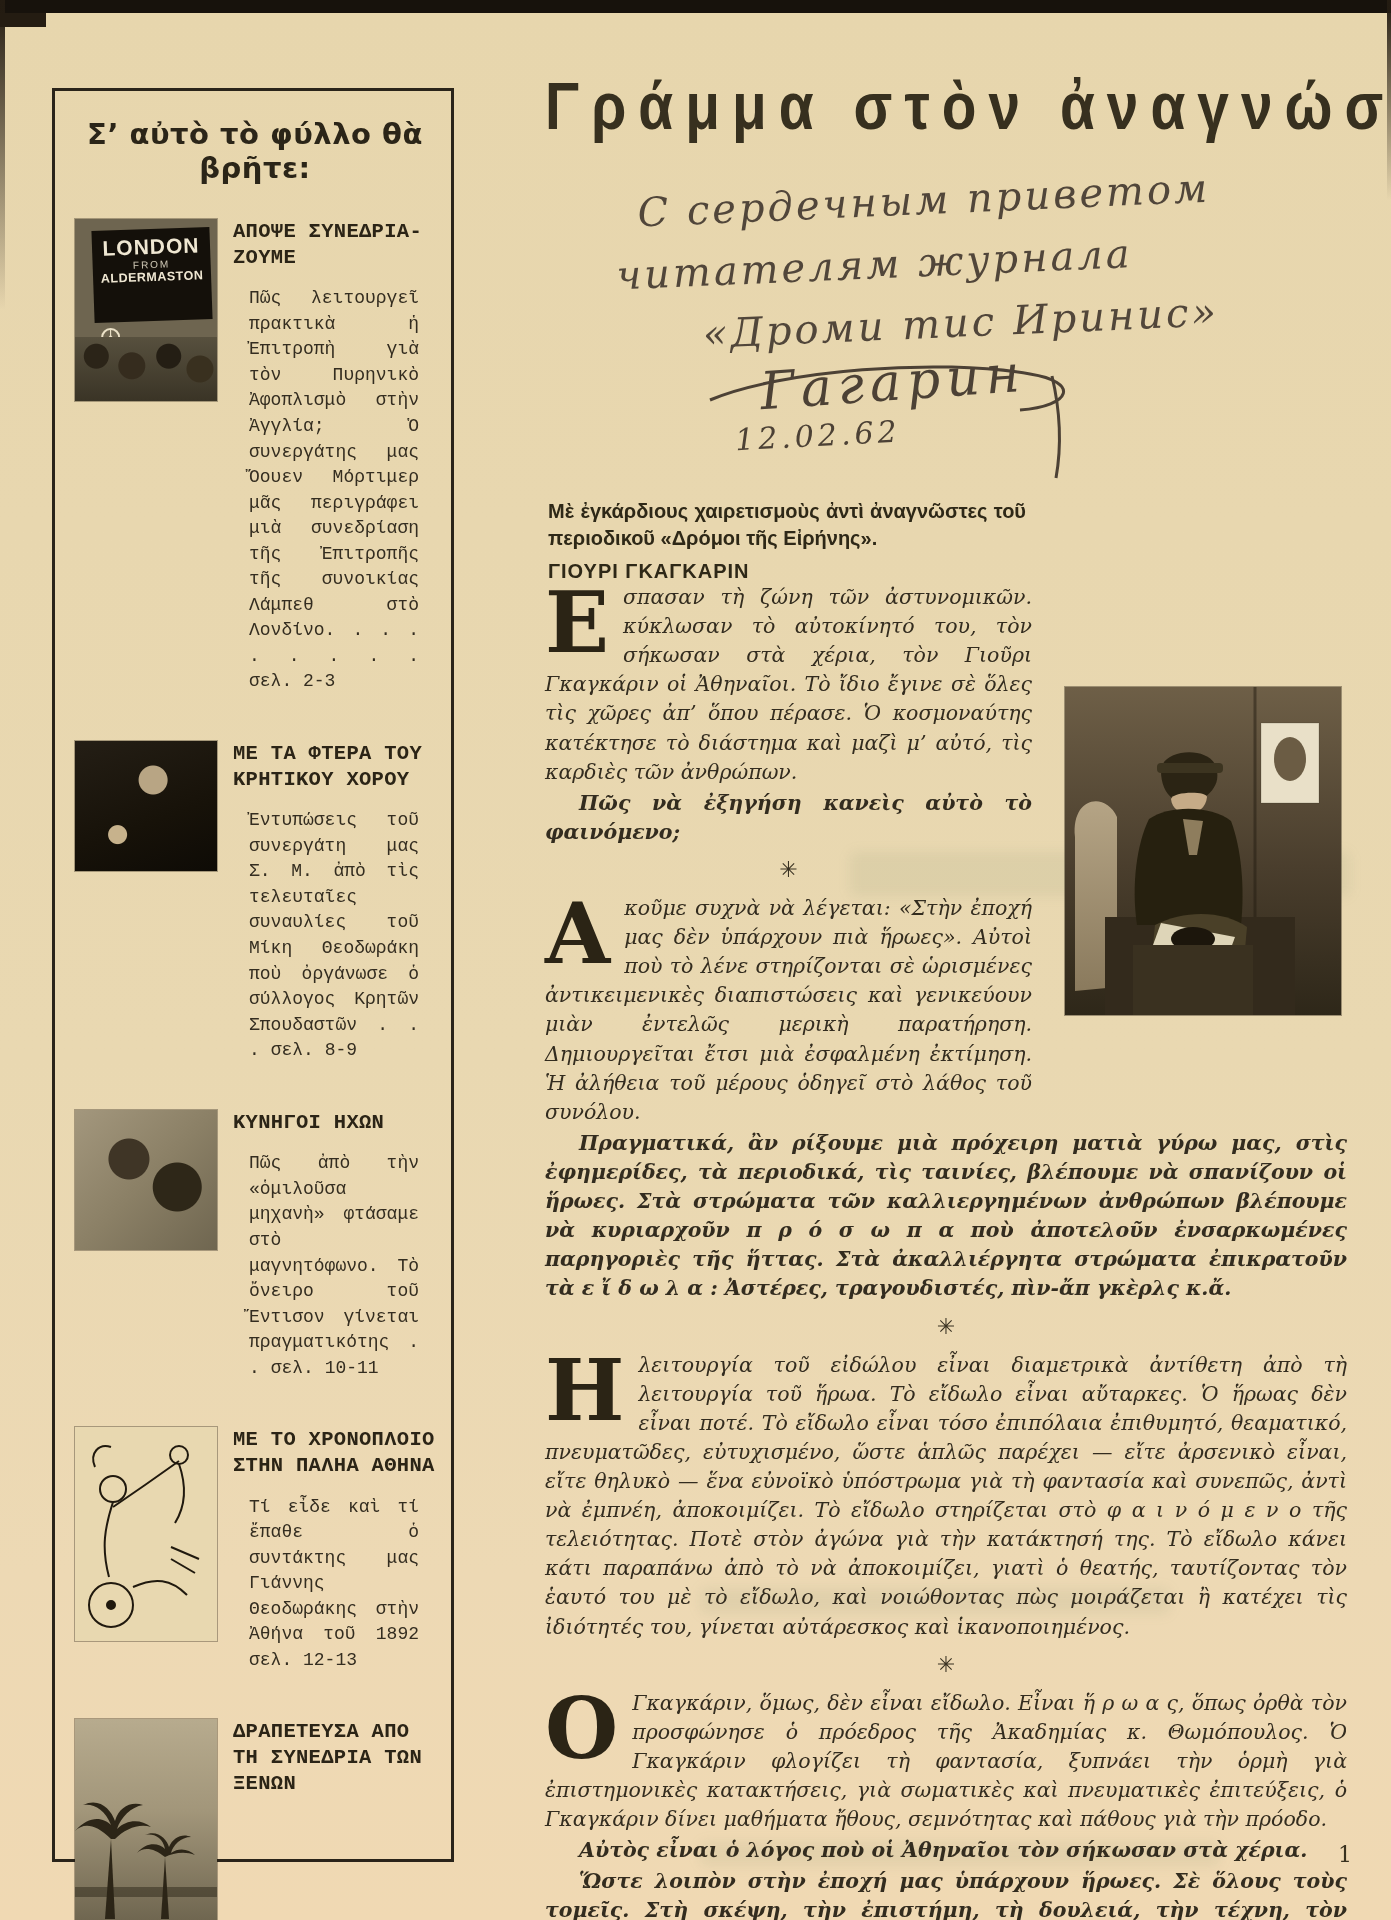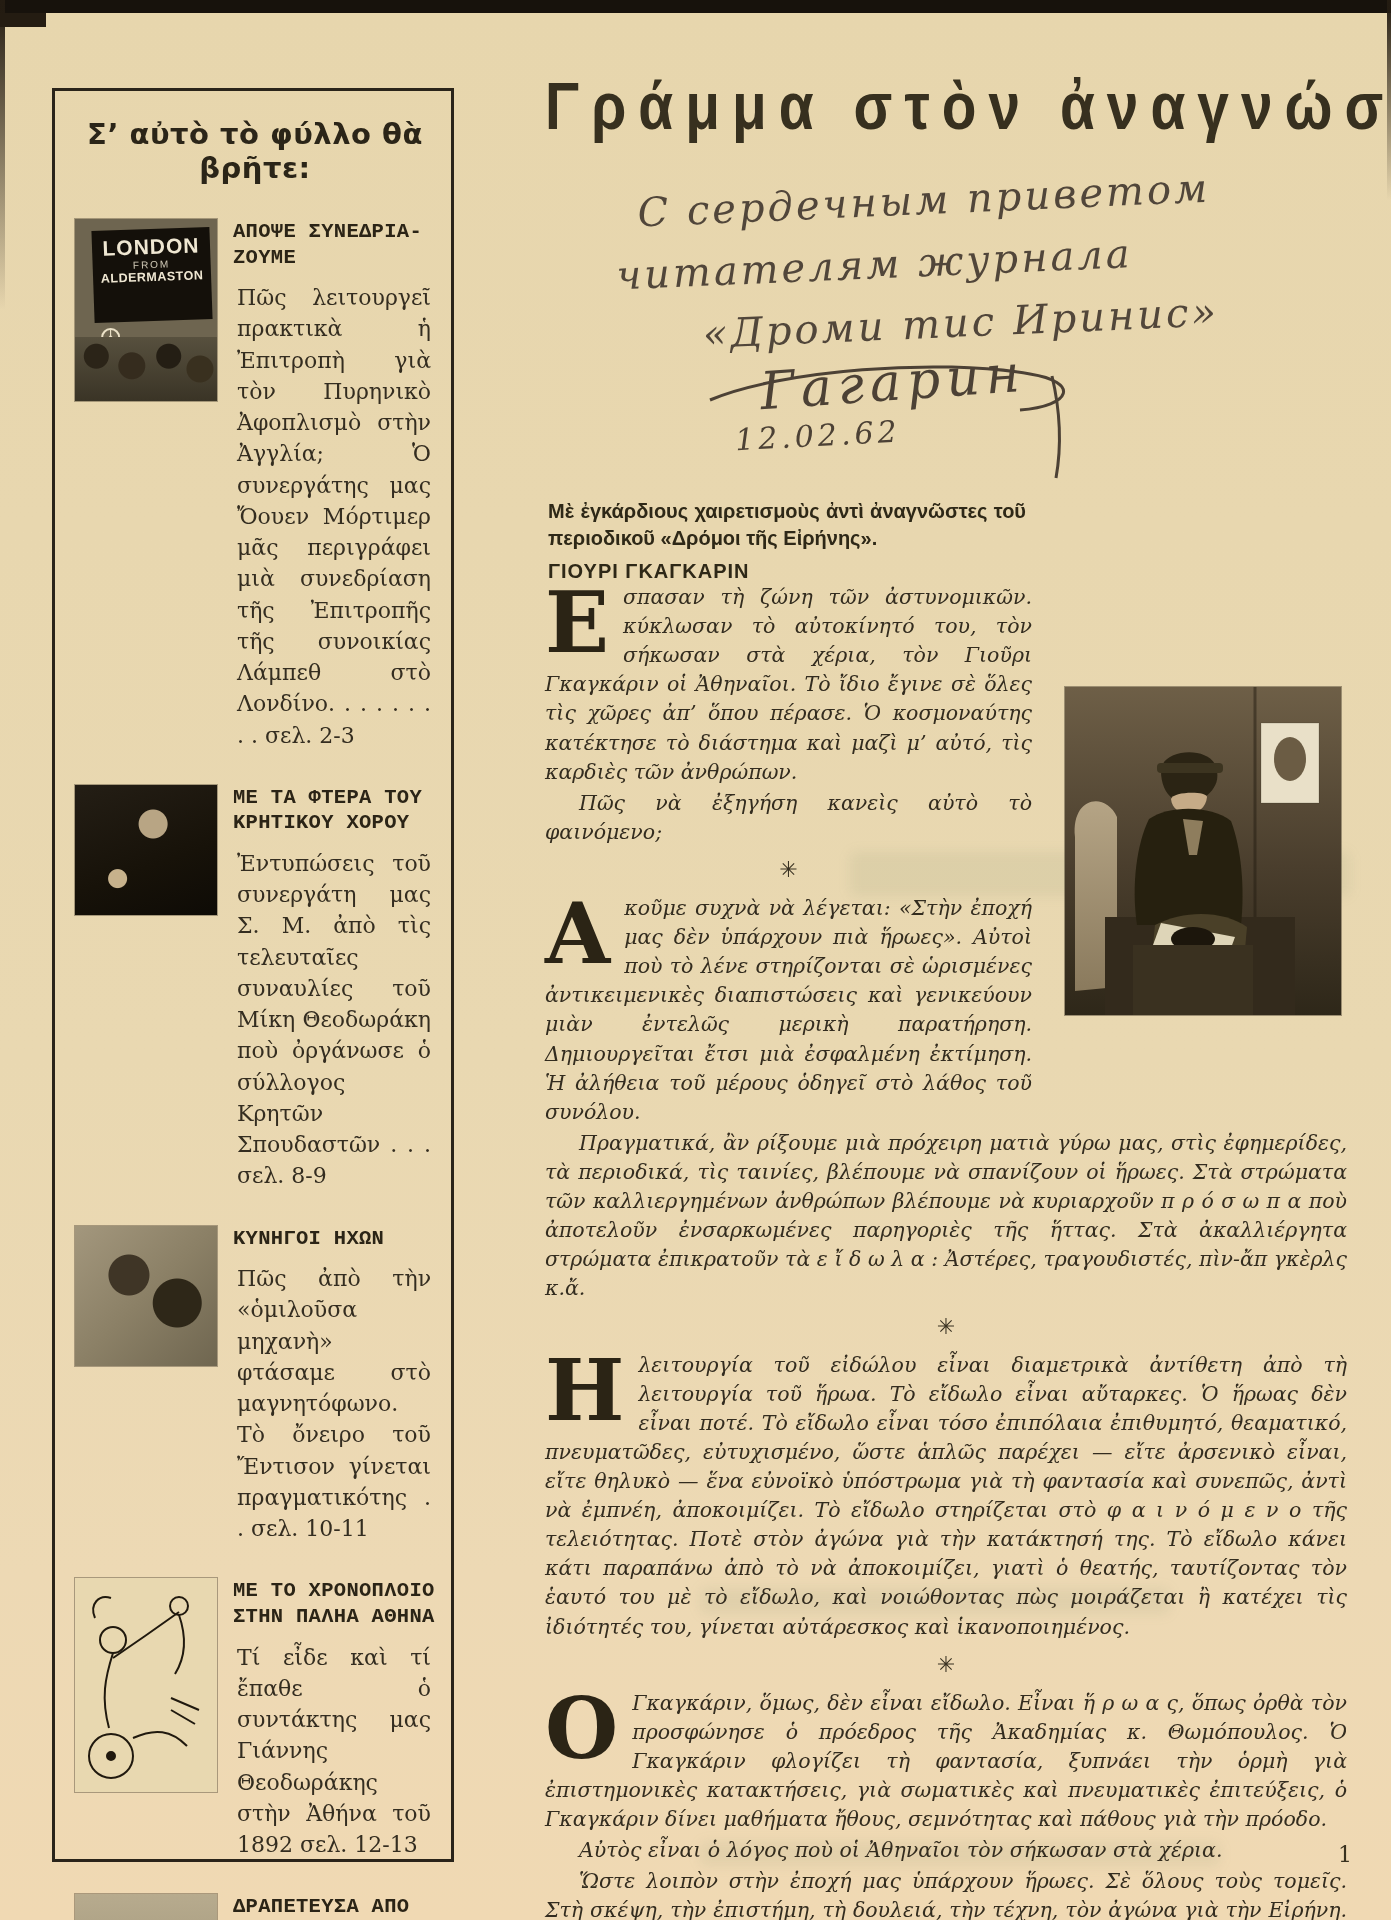--- a/index.html
+++ b/index.html
@@ -26,21 +26,21 @@
     text-align:center;letter-spacing:0.5px;color:#2b2518;margin:2px 0 34px 0;
   }
   .toc-entry{display:flex;gap:16px;margin-bottom:30px;}
   .thumb{flex:0 0 142px;position:relative;overflow:hidden;box-shadow:0 0 0 1px rgba(40,32,20,0.35);}
   .toc-text{flex:1;}
   .toc-heading{
     font-family:Liberation Mono, monospace;font-weight:700;font-size:20.5px;line-height:1.25;
     color:#2b2416;margin:0 0 12px 0;letter-spacing:0.3px;
   }
   .toc-body{
-    font-size:22px;line-height:1.42;text-align:justify;margin:4px;color:#342d20;
+    font-size:18px;line-height:1.42;text-align:justify;margin:16px;color:#342d20;font-family:Liberation Mono, monospace;
   }
   .toc-body .pgref{white-space:nowrap;}
   #t1{height:182px;background:linear-gradient(180deg,#7d745f 0%,#6e6550 35%,#4b443а 100%);background-color:#6e6550;}
   #t1 .banner{position:absolute;left:18px;top:10px;width:118px;height:92px;background:#14100a;transform:rotate(-2deg);
       color:#efe7d2;text-align:center;font-family:"Liberation Sans",sans-serif;}
   #t1 .banner .l1{font-size:21px;font-weight:700;letter-spacing:1px;padding-top:6px;}
   #t1 .banner .l2{font-size:10px;letter-spacing:2px;opacity:.85;}
   #t1 .banner .l3{font-size:12.5px;font-weight:700;letter-spacing:.5px;}
   #t1 .peace{position:absolute;left:24px;top:104px;color:#ece2c8;font-size:26px;}
   #t1 .crowd{position:absolute;left:0;bottom:0;width:100%;height:64px;
@@ -92,21 +92,21 @@
     color:#2e2817;text-align:justify;
   }
   .greeting .author{display:block;text-align:left;margin-top:6px;letter-spacing:1px;}
 
   
   #article{position:absolute;left:545px;top:583px;width:802px;}
   #article p{
     font-size:20.5px;line-height:1.42;font-style:italic;text-align:justify;
     margin:0 0 2px 0;color:#332c1f;
   }
-  #article p.ind{text-indent:34px;}
+  #article p.ind{text-indent:34px;font-weight:bold;}
   .narrow{width:487px;}
   .dropcap{
     float:left;font-style:normal;font-family:"DejaVu Serif",serif;font-weight:700;
     font-size:84px;line-height:68px;padding:6px 14px 0 0;color:#2b2415;
   }
   .sep{clear:none;text-align:center;font-size:22px;color:#3a3222;margin:10px 0 12px 0;font-style:normal;}
   .sep.narrowsep{width:487px;}
   #gagarin-photo{
     position:absolute;right:6px;top:104px;width:276px;height:328px;
     box-shadow:0 0 0 1px rgba(40,32,20,.4);

